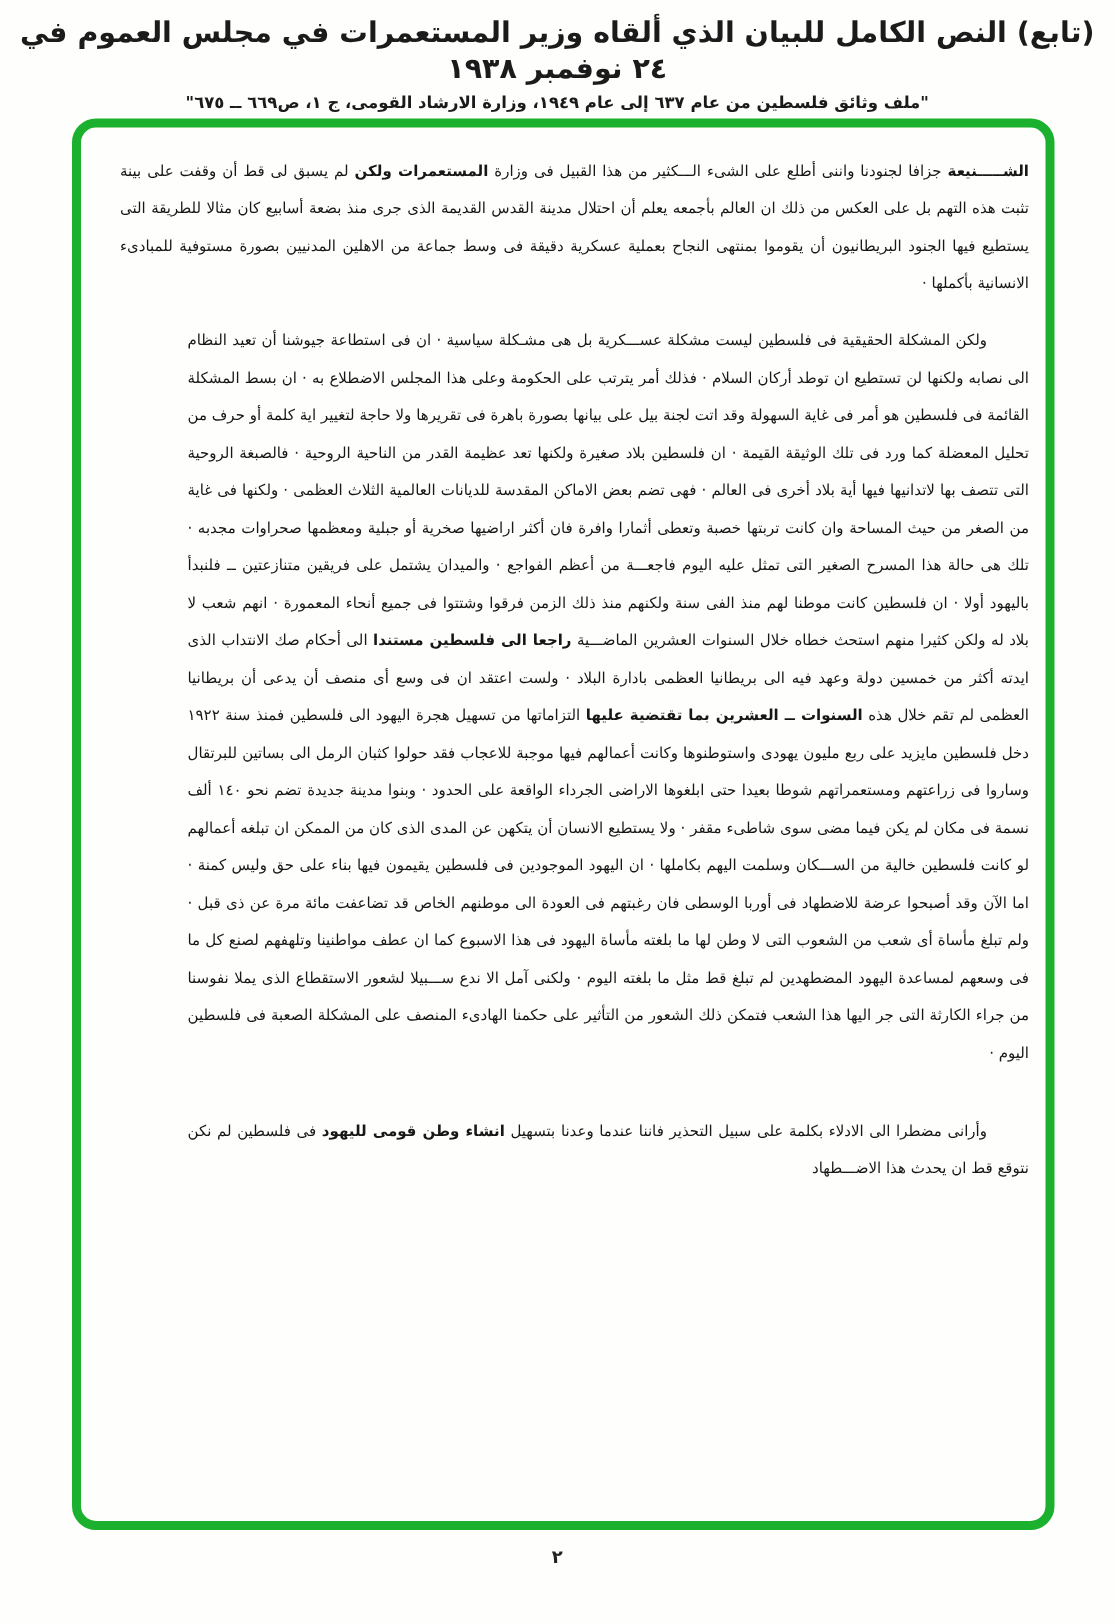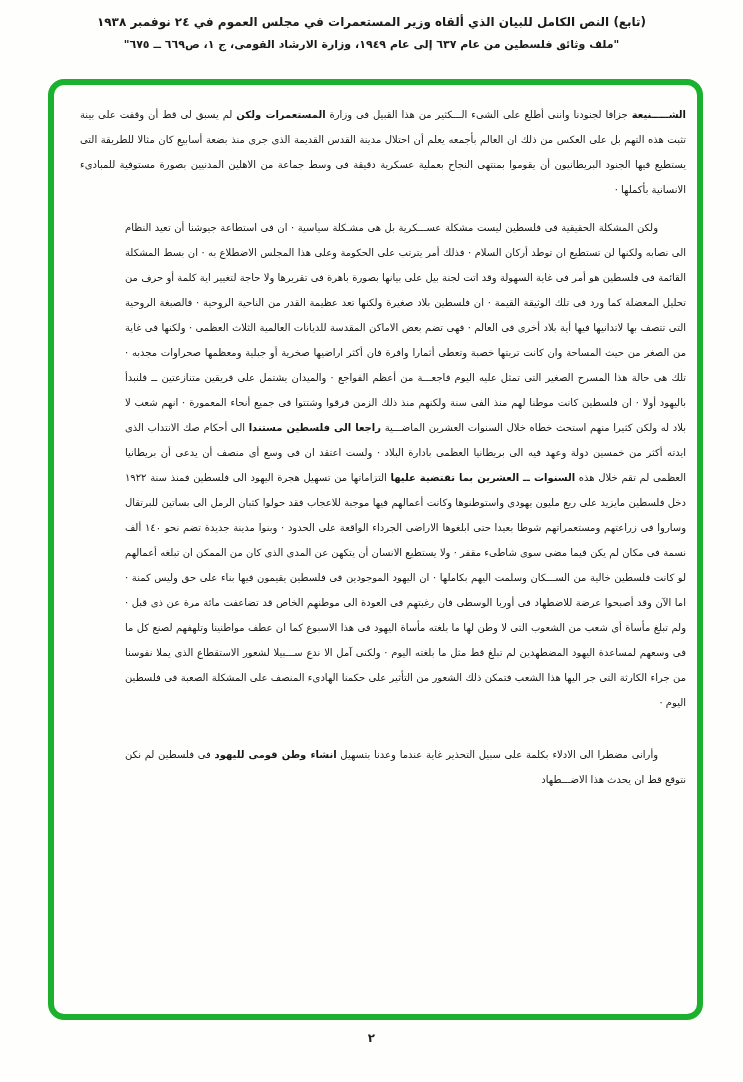--- a/index.html
+++ b/index.html
@@ -22,21 +22,21 @@
   }
   .header {
     position: absolute;
     top: 10px;
     left: 0;
     right: 0;
     text-align: center;
     direction: rtl;
   }
   .doc-title {
-    font-size: 12px;
+    font-size: 19px;
     font-weight: bold;
     letter-spacing: 0.2px;
     line-height: 24px;
   }
   .doc-source {
     margin-top: 3px;
     font-size: 11px;
     font-weight: bold;
     line-height: 16px;
   }
@@ -93,19 +93,19 @@
 
   <div class="header">
     <div class="doc-title">(تابع) النص الكامل للبيان الذي ألقاه وزير المستعمرات في مجلس العموم في ٢٤ نوفمبر ١٩٣٨</div>
     <div class="doc-source">"ملف وثائق فلسطين من عام ٦٣٧ إلى عام ١٩٤٩، وزارة الارشاد القومى، ج ١، ص٦٦٩ ــ ٦٧٥"</div>
   </div>
 
   <div class="green-frame" style="border-color: rgb(27, 176, 45);">
     <div class="doc-body" style="color: rgb(23, 23, 23);">
         <p><span class="b">الشـــــنيعة</span><span> جزافا لجنودنا واننى أطلع على الشىء الـــكثير من هذا القبيل فى وزارة </span><span class="b">المستعمرات ولكن</span><span> لم يسبق لى قط أن وقفت على بينة تثبت هذه التهم بل على العكس من ذلك ان العالم بأجمعه يعلم أن احتلال مدينة القدس القديمة الذى جرى منذ بضعة أسابيع كان مثالا للطريقة التى يستطيع فيها الجنود البريطانيون أن يقوموا بمنتهى النجاح بعملية عسكرية دقيقة فى وسط جماعة من الاهلين المدنيين بصورة مستوفية للمبادىء الانسانية بأكملها ·</span></p>
         <p class="indent"><span>ولكن المشكلة الحقيقية فى فلسطين ليست مشكلة عســـكرية بل هى مشـكلة سياسية · ان فى استطاعة جيوشنا أن تعيد النظام الى نصابه ولكنها لن تستطيع ان توطد أركان السلام · فذلك أمر يترتب على الحكومة وعلى هذا المجلس الاضطلاع به · ان بسط المشكلة القائمة فى فلسطين هو أمر فى غاية السهولة وقد اتت لجنة بيل على بيانها بصورة باهرة فى تقريرها ولا حاجة لتغيير اية كلمة أو حرف من تحليل المعضلة كما ورد فى تلك الوثيقة القيمة · ان فلسطين بلاد صغيرة ولكنها تعد عظيمة القدر من الناحية الروحية · فالصبغة الروحية التى تتصف بها لاتدانيها فيها أية بلاد أخرى فى العالم · فهى تضم بعض الاماكن المقدسة للديانات العالمية الثلاث العظمى · ولكنها فى غاية من الصغر من حيث المساحة وان كانت تربتها خصبة وتعطى أثمارا وافرة فان أكثر اراضيها صخرية أو جبلية ومعظمها صحراوات مجدبه · تلك هى حالة هذا المسرح الصغير التى تمثل عليه اليوم فاجعـــة من أعظم الفواجع · والميدان يشتمل على فريقين متنازعتين ــ فلنبدأ باليهود أولا · ان فلسطين كانت موطنا لهم منذ الفى سنة ولكنهم منذ ذلك الزمن فرقوا وشتتوا فى جميع أنحاء المعمورة · انهم شعب لا بلاد له ولكن كثيرا منهم استحث خطاه خلال السنوات العشرين الماضـــية </span><span class="b">راجعا الى فلسطين مستندا</span><span> الى أحكام صك الانتداب الذى ايدته أكثر من خمسين دولة وعهد فيه الى بريطانيا العظمى بادارة البلاد · ولست اعتقد ان فى وسع أى منصف أن يدعى أن بريطانيا العظمى لم تقم خلال هذه </span><span class="b">السنوات ــ العشرين بما تقتضية عليها</span><span> التزاماتها من تسهيل هجرة اليهود الى فلسطين فمنذ سنة ١٩٢٢ دخل فلسطين مايزيد على ربع مليون يهودى واستوطنوها وكانت أعمالهم فيها موجبة للاعجاب فقد حولوا كثبان الرمل الى بساتين للبرتقال وساروا فى زراعتهم ومستعمراتهم شوطا بعيدا حتى ابلغوها الاراضى الجرداء الواقعة على الحدود · وبنوا مدينة جديدة تضم نحو ١٤٠ ألف نسمة فى مكان لم يكن فيما مضى سوى شاطىء مقفر · ولا يستطيع الانسان أن يتكهن عن المدى الذى كان من الممكن ان تبلغه أعمالهم لو كانت فلسطين خالية من الســـكان وسلمت اليهم بكاملها · ان اليهود الموجودين فى فلسطين يقيمون فيها بناء على حق وليس كمنة · اما الآن وقد أصبحوا عرضة للاضطهاد فى أوربا الوسطى فان رغبتهم فى العودة الى موطنهم الخاص قد تضاعفت مائة مرة عن ذى قبل · ولم تبلغ مأساة أى شعب من الشعوب التى لا وطن لها ما بلغته مأساة اليهود فى هذا الاسبوع كما ان عطف مواطنينا وتلهفهم لصنع كل ما فى وسعهم لمساعدة اليهود المضطهدين لم تبلغ قط مثل ما بلغته اليوم · ولكنى آمل الا ندع ســـبيلا لشعور الاستقطاع الذى يملا نفوسنا من جراء الكارثة التى جر اليها هذا الشعب فتمكن ذلك الشعور من التأثير على حكمنا الهادىء المنصف على المشكلة الصعبة فى فلسطين اليوم ·</span></p>
-        <p class="indent"><span>وأرانى مضطرا الى الادلاء بكلمة على سبيل التحذير غاية عندما وعدنا بتسهيل </span><span class="b">انشاء وطن قومى لليهود</span><span> فى فلسطين لم نكن نتوقع قط ان يحدث هذا الاضـــطهاد</span></p>
+        <p class="indent"><span>وأرانى مضطرا الى الادلاء بكلمة على سبيل التحذير فاننا عندما وعدنا بتسهيل </span><span class="b">انشاء وطن قومى لليهود</span><span> فى فلسطين لم نكن نتوقع قط ان يحدث هذا الاضـــطهاد</span></p>
       </div>
   </div>
 
   <div class="page-number">٢</div>
 
 </div>
 
 </body></html>

